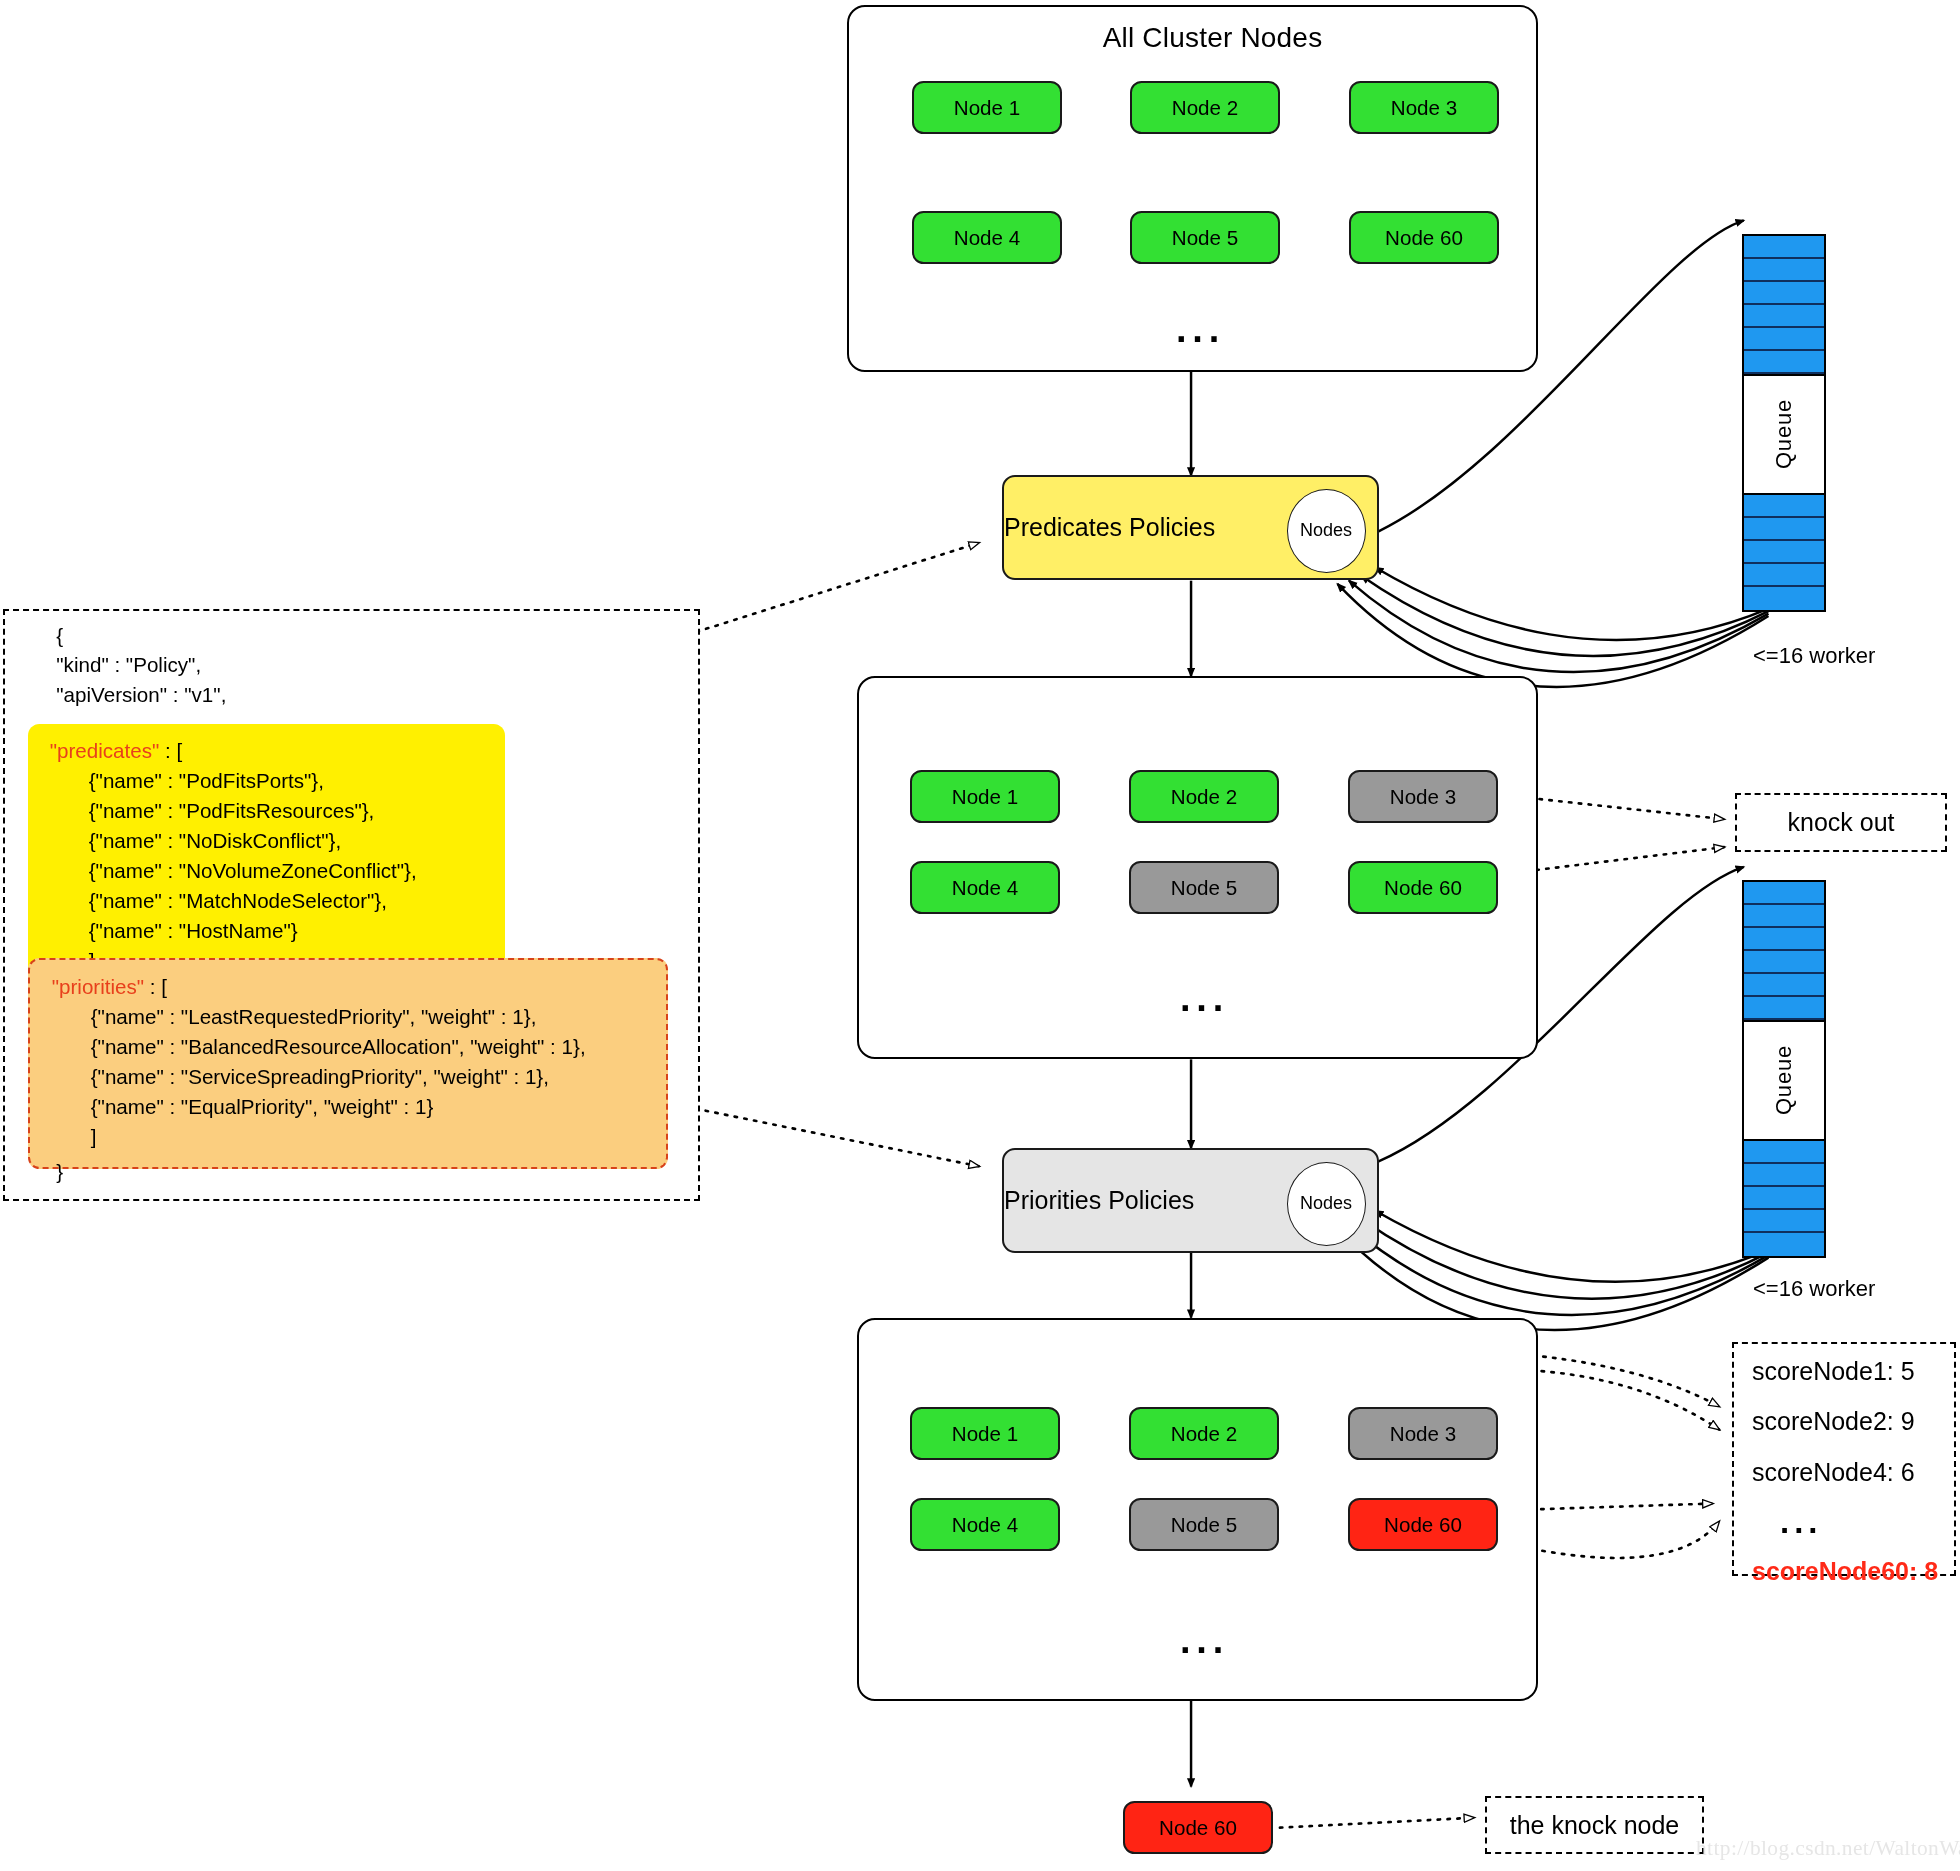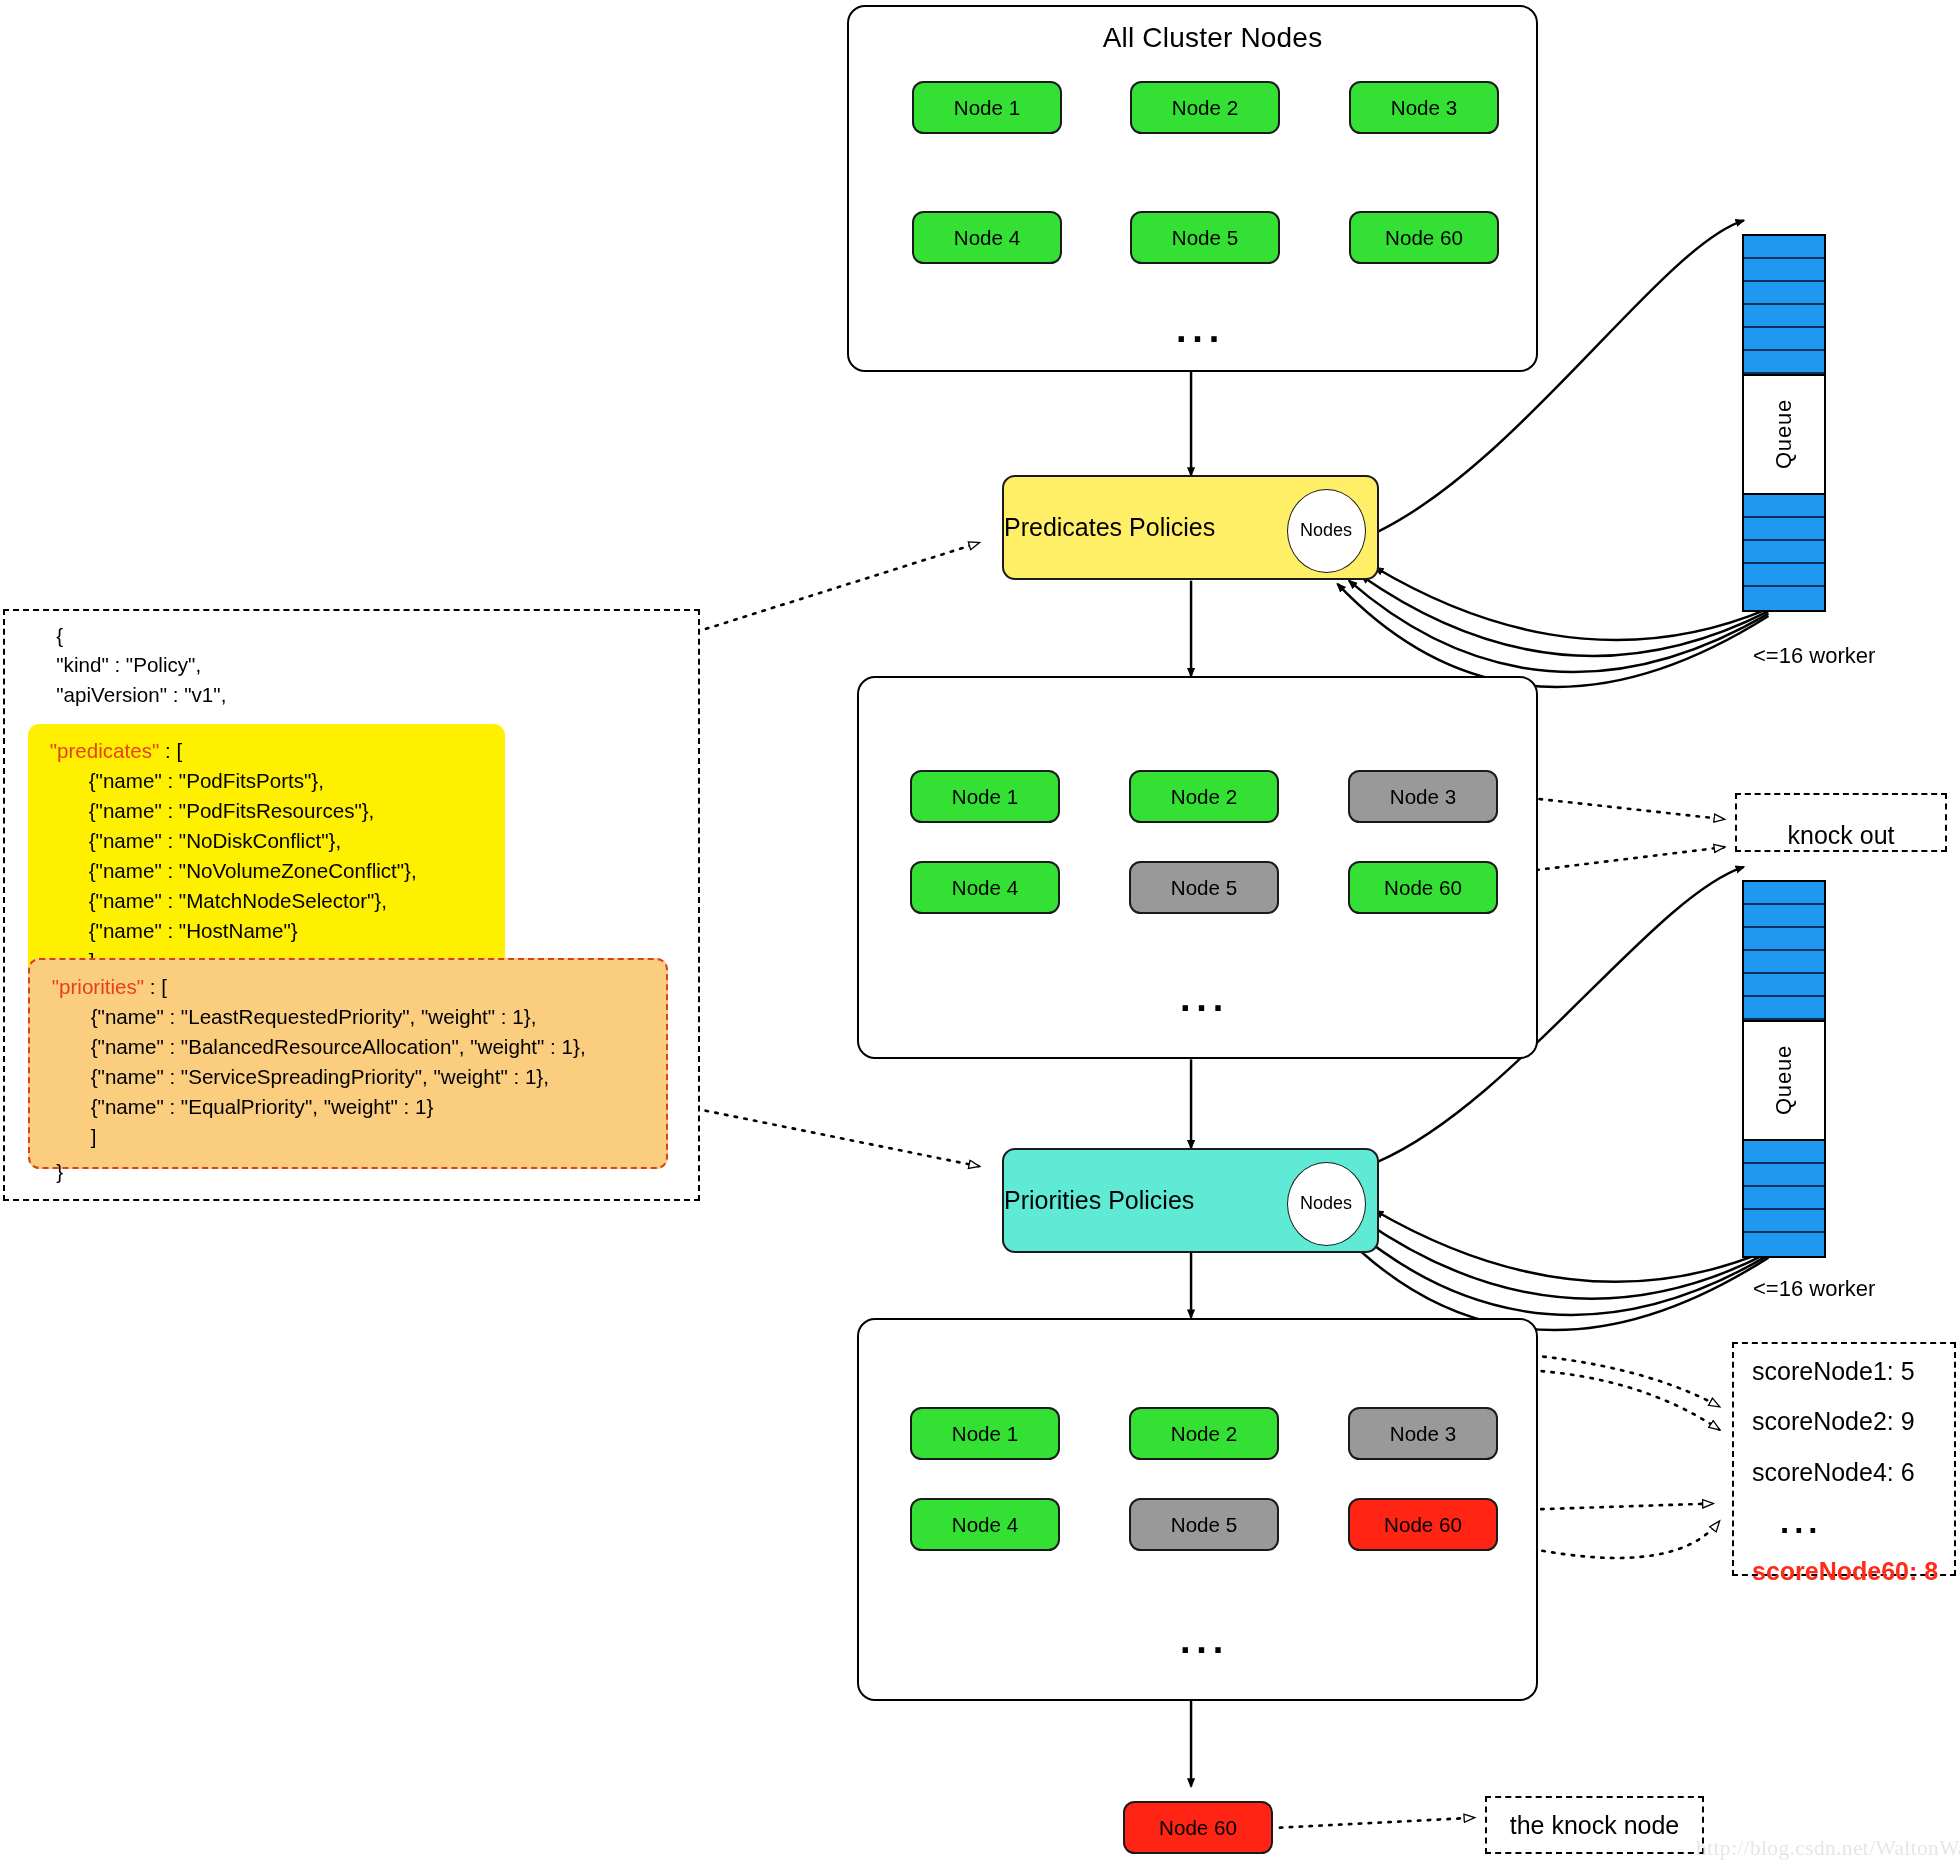--- a/index.html
+++ b/index.html
@@ -71,21 +71,21 @@
   
   .policy {
     position: absolute;
     border: 2.5px solid #1a1a1a;
     border-radius: 13px;
     box-sizing: border-box;
     display: flex;
     align-items: center;
   }
   .policy.yellow { background: #ffef66; }
-  .policy.orange { background: #5eead4; }
+  .policy.orange { background: #e5e5e5; }
   .policy-label {
     font-size: 25px;
     color: #000;
   }
   .policy-circle {
     position: absolute;
     width: 77px;
     height: 82px;
     border: 1.6px solid #1a1a1a;
     border-radius: 50%;
@@ -338,21 +338,21 @@
     <div class="node gray" style="left:270px; top:183px;">
       <span>Node 5</span>
     </div>
     <div class="node green" style="left:489px; top:183px;">
       <span>Node 60</span>
     </div>
 
     <div class="ellipsis" style="left:321px; top:301px;">...</div>
   </div>
 
-  <div class="dashbox" style="left:1735px; top:793px; width:212px; height:59px;align-items:flex-end;">
+  <div class="dashbox" style="left:1735px; top:793px; width:212px; height:59px;">
     <span>knock out</span>
   </div>
 
   <div class="policy orange" style="left:1002px; top:1148px; width:377px; height:105px;">
     <span class="policy-label">Priorities Policies</span>
     <div class="policy-circle" style="right:11.5px; top:11.5px;">
       <span>Nodes</span>
     </div>
   </div>
 

